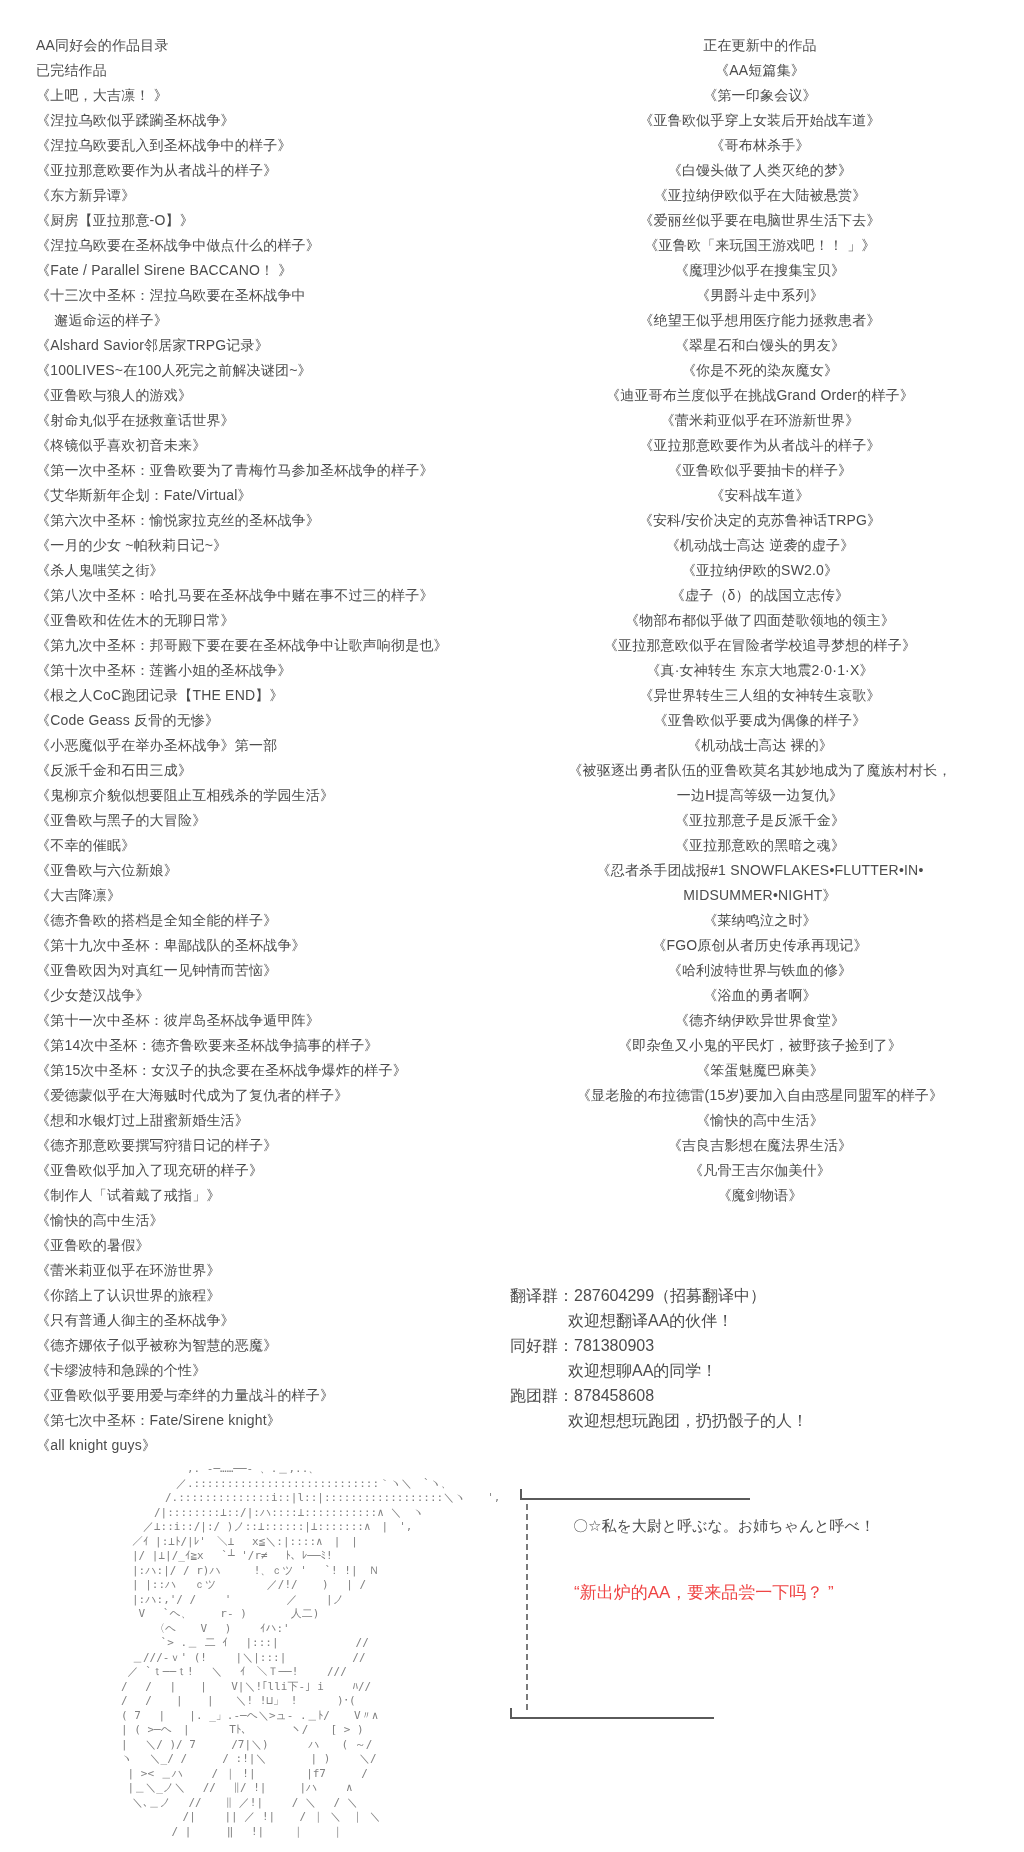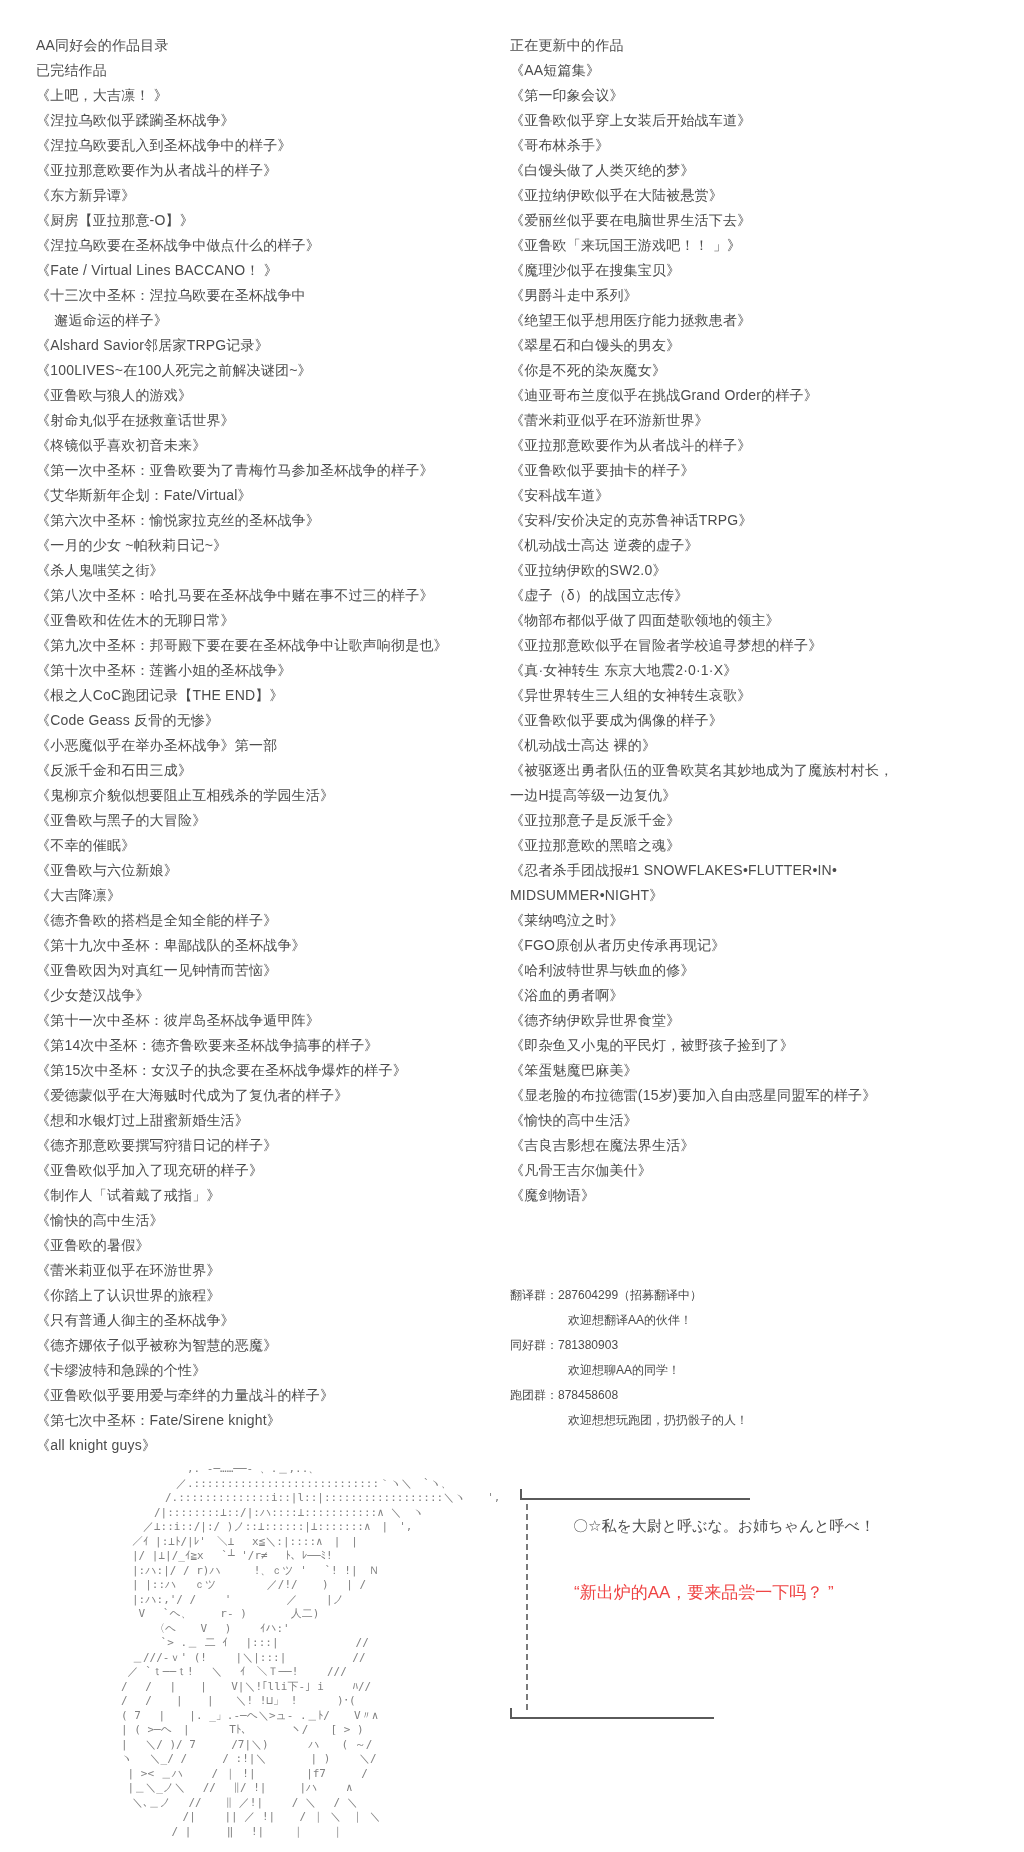--- a/index.html
+++ b/index.html
@@ -4,23 +4,23 @@
 <style>
   html,body{margin:0;padding:0;}
   body{
     width:1024px;height:1852px;position:relative;background:#ffffff;
     font-family:"Liberation Sans","DejaVu Sans",sans-serif;
     color:#4c4c4c;overflow:hidden;
   }
   .col{position:absolute;font-size:14px;line-height:25px;letter-spacing:0.2px;}
   .col .line{white-space:pre-wrap;}
   #left-col{left:36px;top:33px;width:455px;}
-  #right-col{left:510px;top:33px;width:500px;}
+  #right-col{left:510px;top:33px;width:500px;text-align:center;}
   .col-title{white-space:pre-wrap;}
-  #contact{position:absolute;left:510px;top:1283px;font-size:12px;line-height:25px;width:500px;}
+  #contact{position:absolute;left:510px;top:1283px;font-size:16px;line-height:25px;width:500px;}
   .contact-note{padding-left:58px;}
   
   #bubble-corner-top{position:absolute;left:520px;top:1489px;width:228px;height:9px;
     border-left:2px solid #5a5a5a;border-bottom:2px solid #5a5a5a;}
   #bubble-line-vertical{position:absolute;left:526px;top:1504px;height:206px;width:0;
     border-left:2px dashed #7a7a7a;}
   #bubble-corner-bottom{position:absolute;left:510px;top:1708px;width:202px;height:9px;
     border-left:2px solid #5a5a5a;border-bottom:2px solid #5a5a5a;}
   #speech-1{position:absolute;left:533px;top:1517px;font-size:15px;color:#4c4c4c;white-space:pre;margin-left:40px;}
   #speech-2{position:absolute;left:574px;top:1581px;font-size:17px;color:#ef4444;white-space:pre;}
@@ -37,21 +37,21 @@
   <div class="col-title">已完结作品</div>
   <div>
 
   <div class="line">《上吧，大吉凛！ 》</div>
       <div class="line">《涅拉乌欧似乎蹂躏圣杯战争》</div>
       <div class="line">《涅拉乌欧要乱入到圣杯战争中的样子》</div>
       <div class="line">《亚拉那意欧要作为从者战斗的样子》</div>
       <div class="line">《东方新异谭》</div>
       <div class="line">《厨房【亚拉那意-O】》</div>
       <div class="line">《涅拉乌欧要在圣杯战争中做点什么的样子》</div>
-      <div class="line">《Fate / Virtual Lines BACCANO！ 》</div>
+      <div class="line">《Fate / Parallel Sirene BACCANO！ 》</div>
       <div class="line">《十三次中圣杯：涅拉乌欧要在圣杯战争中</div>
       <div class="line">　 邂逅命运的样子》</div>
       <div class="line">《Alshard Savior邻居家TRPG记录》</div>
       <div class="line">《100LIVES~在100人死完之前解决谜团~》</div>
       <div class="line">《亚鲁欧与狼人的游戏》</div>
       <div class="line">《射命丸似乎在拯救童话世界》</div>
       <div class="line">《柊镜似乎喜欢初音未来》</div>
       <div class="line">《第一次中圣杯：亚鲁欧要为了青梅竹马参加圣杯战争的样子》</div>
       <div class="line">《艾华斯新年企划：Fate/Virtual》</div>
       <div class="line">《第六次中圣杯：愉悦家拉克丝的圣杯战争》</div>

